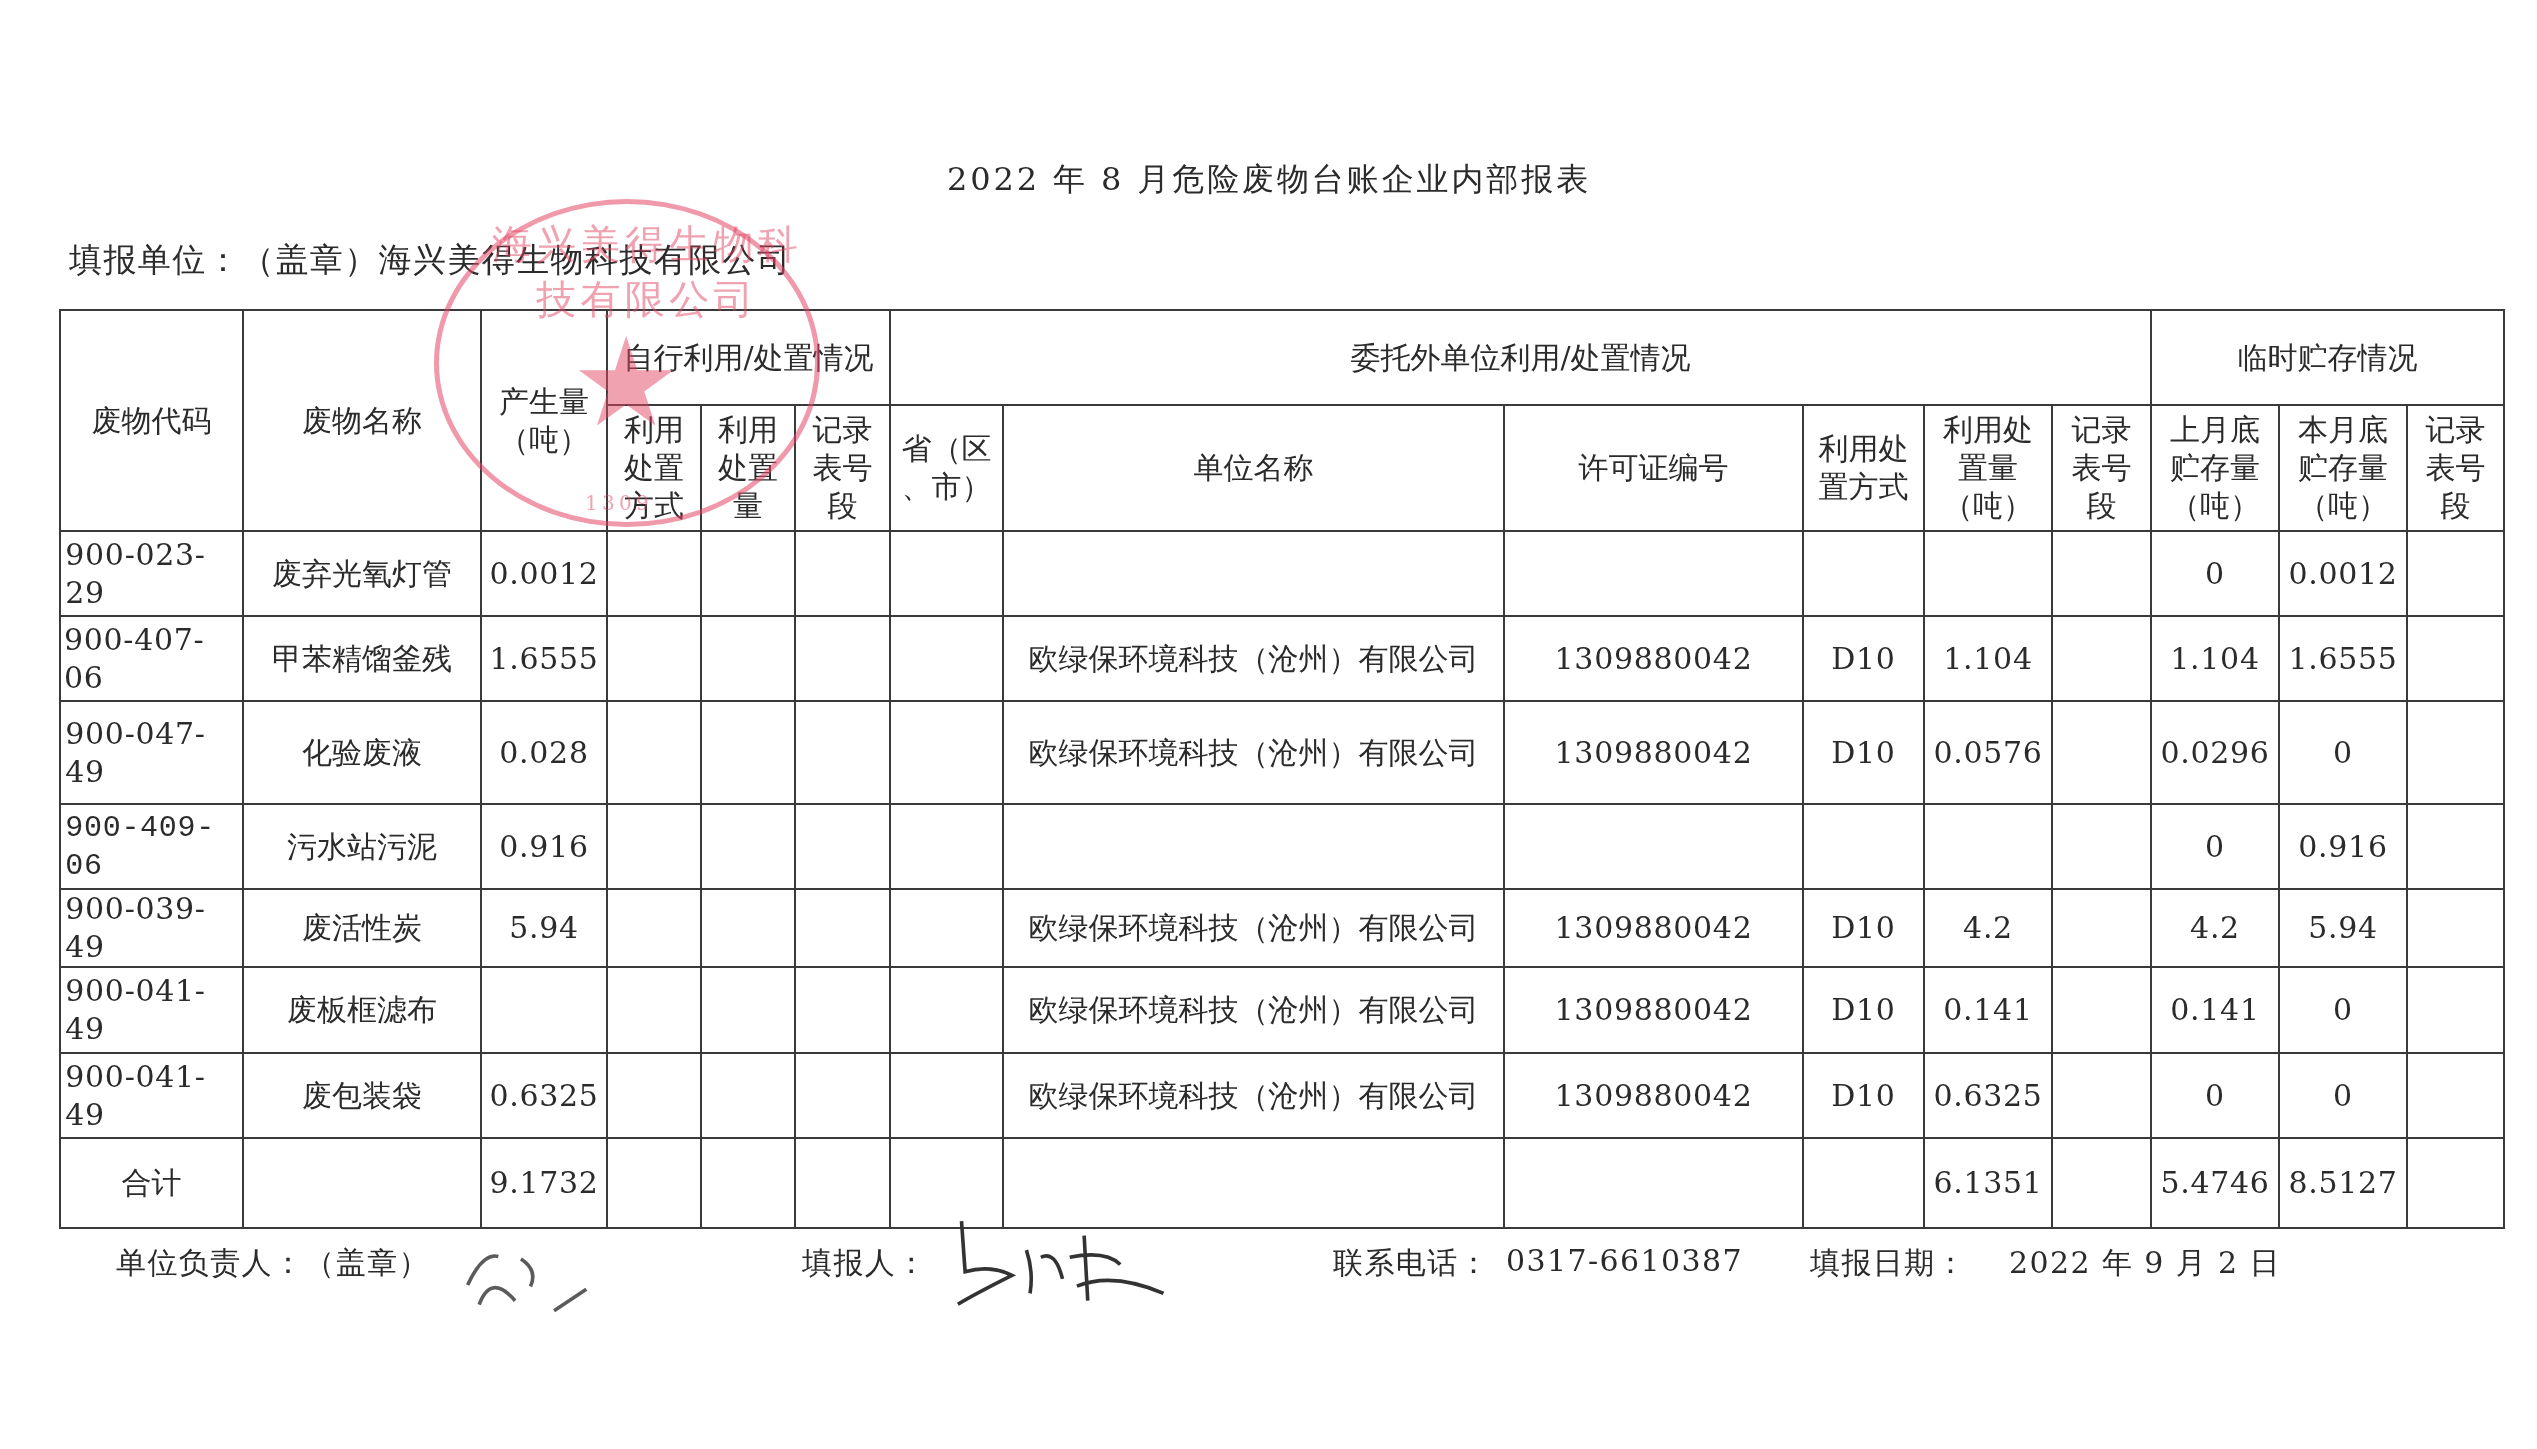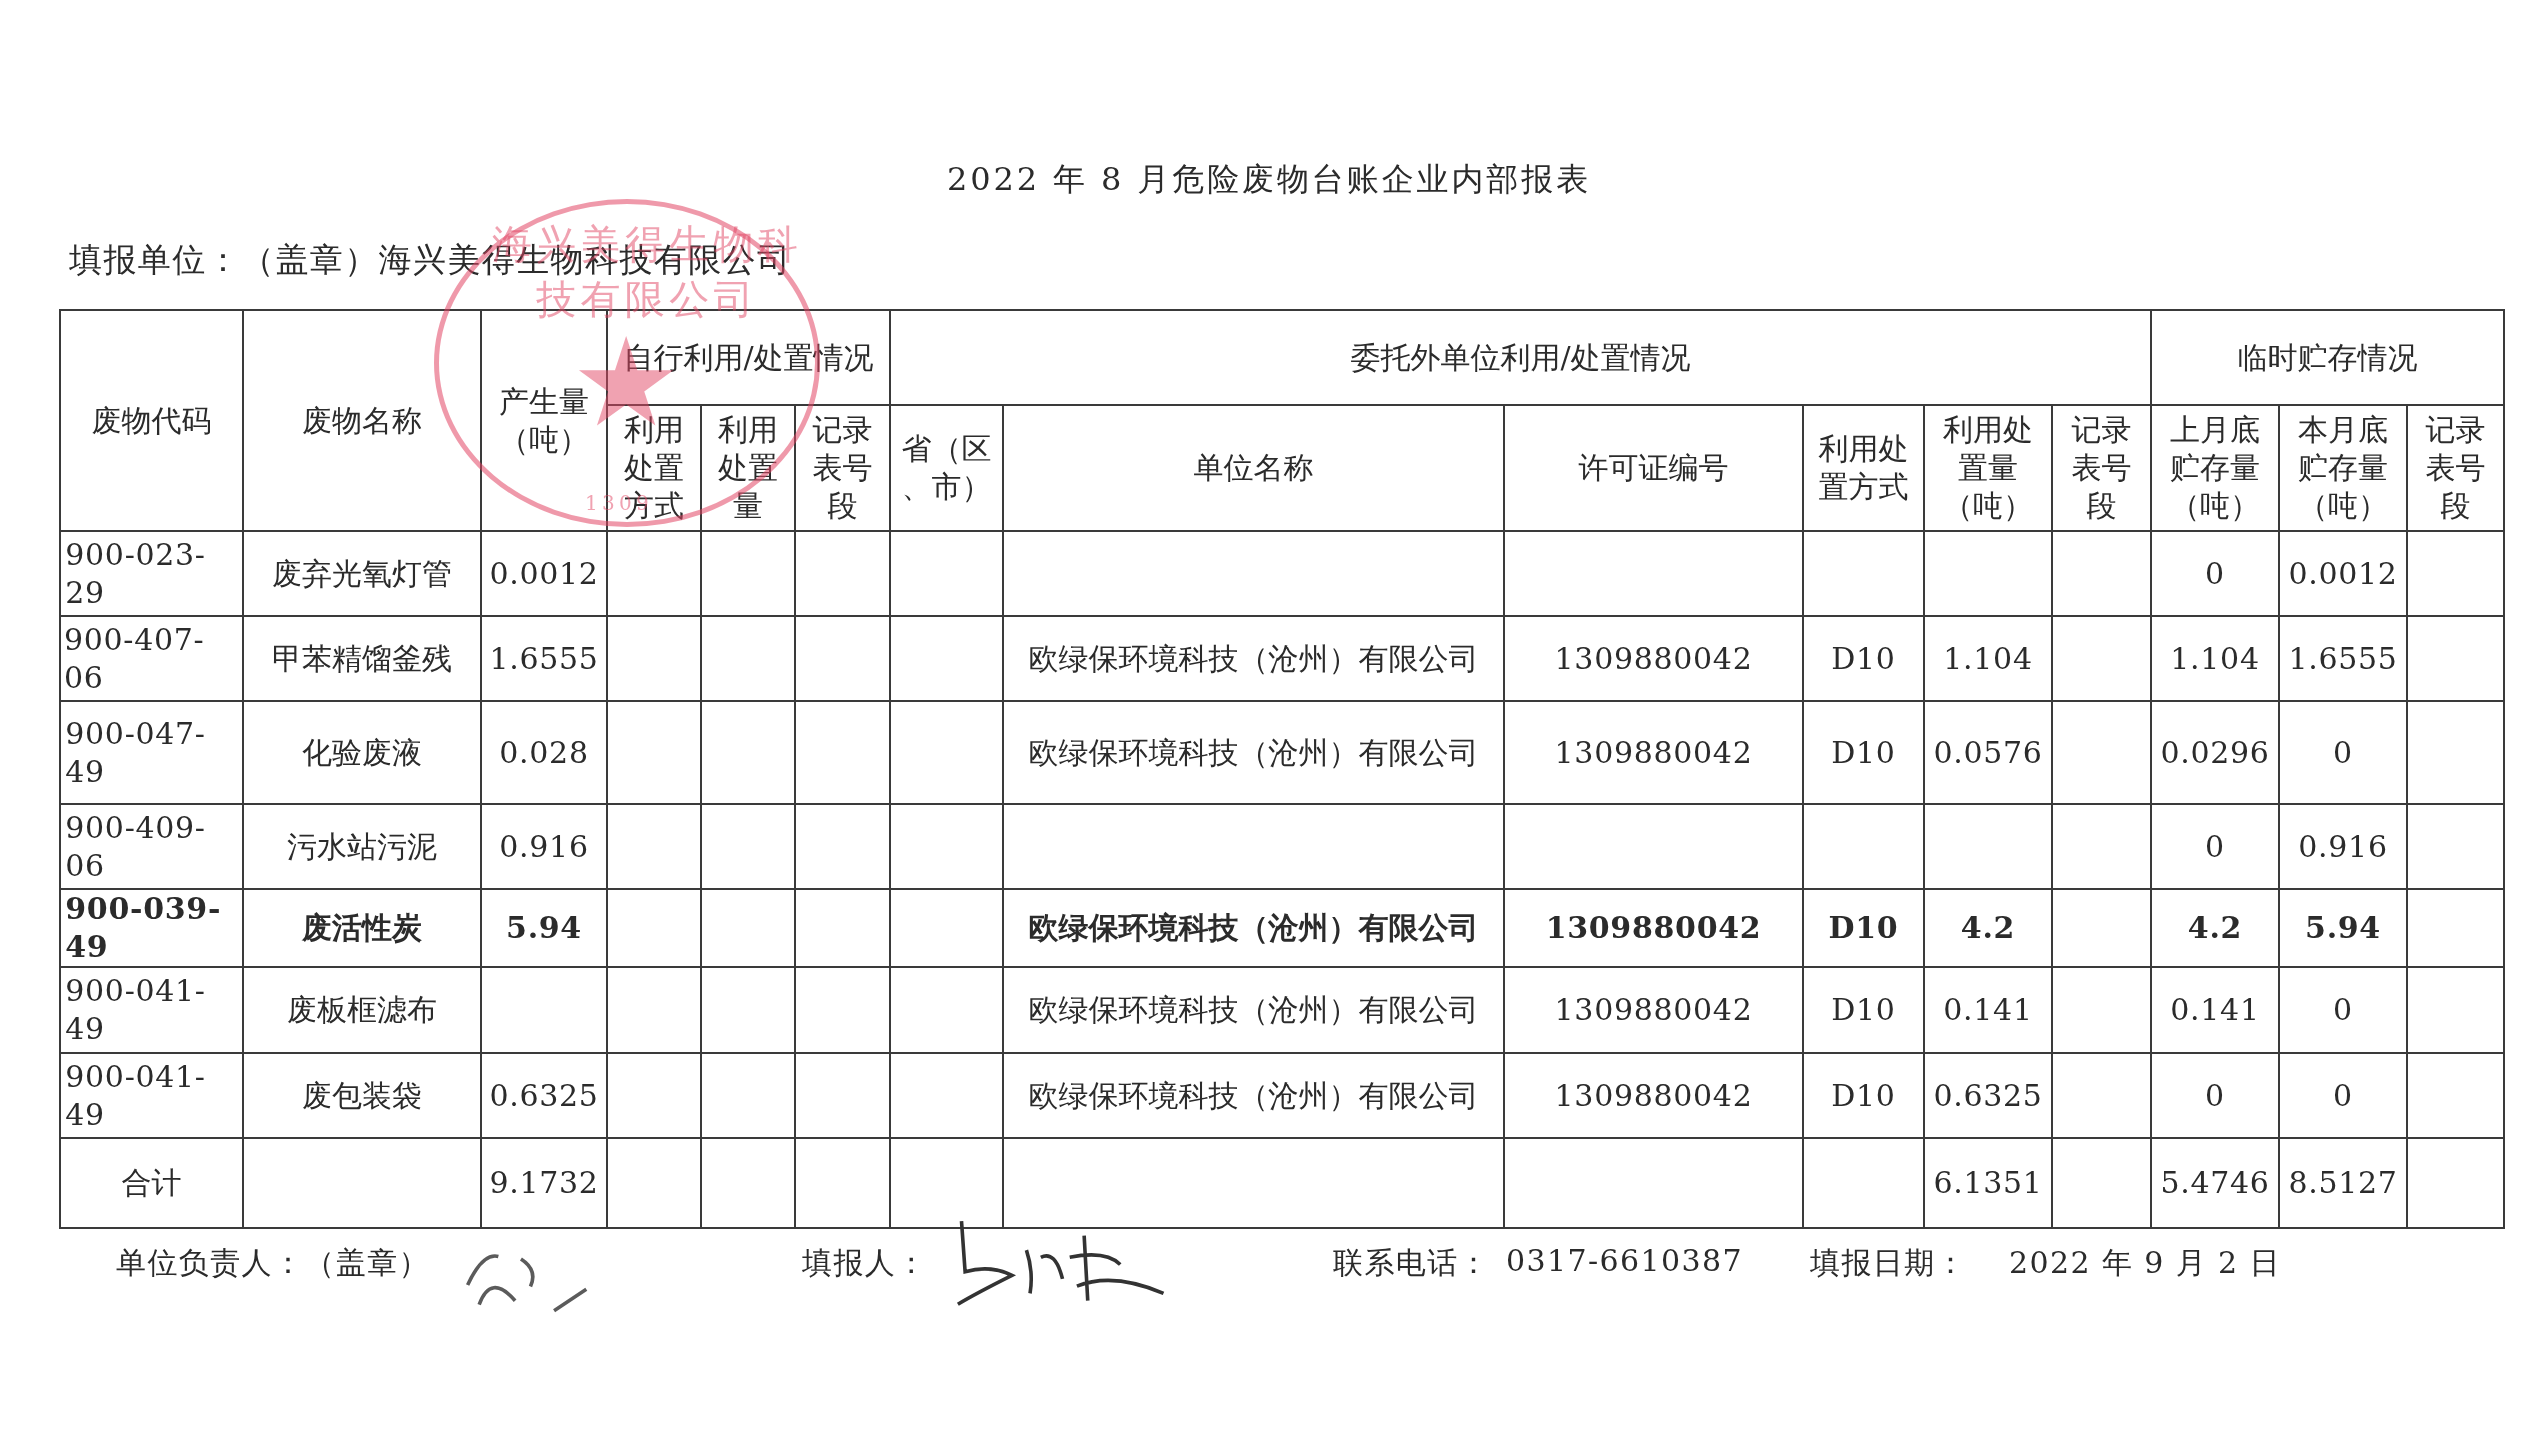--- a/index.html
+++ b/index.html
@@ -135,37 +135,37 @@
         <td>欧绿保环境科技（沧州）有限公司</td>
         <td class="num">1309880042</td>
         <td class="num">D10</td>
         <td class="num">0.0576</td>
         <td></td>
         <td class="num">0.0296</td>
         <td class="num">0</td>
         <td></td>
       </tr>
       <tr style="height: 85px;">
-        <td class="num" style="text-align: left; padding-left: 4.3px;">900-409-06</td>
+        <td class="num" style="text-align: left; padding-left: 4.3px; font-family: Liberation Mono, monospace;">900-409-06</td>
         <td>污水站污泥</td>
         <td class="num">0.916</td>
         <td></td>
         <td class="num"></td>
         <td></td>
         <td></td>
         <td></td>
         <td class="num"></td>
         <td class="num"></td>
         <td class="num"></td>
         <td></td>
         <td class="num">0</td>
         <td class="num">0.916</td>
         <td></td>
       </tr>
-      <tr style="height: 72px; font-weight: bold;">
+      <tr style="height: 72px;">
         <td class="num" style="text-align: left; padding-left: 4.3px;">900-039-49</td>
         <td>废活性炭</td>
         <td class="num">5.94</td>
         <td></td>
         <td class="num"></td>
         <td></td>
         <td></td>
         <td>欧绿保环境科技（沧州）有限公司</td>
         <td class="num">1309880042</td>
         <td class="num">D10</td>

